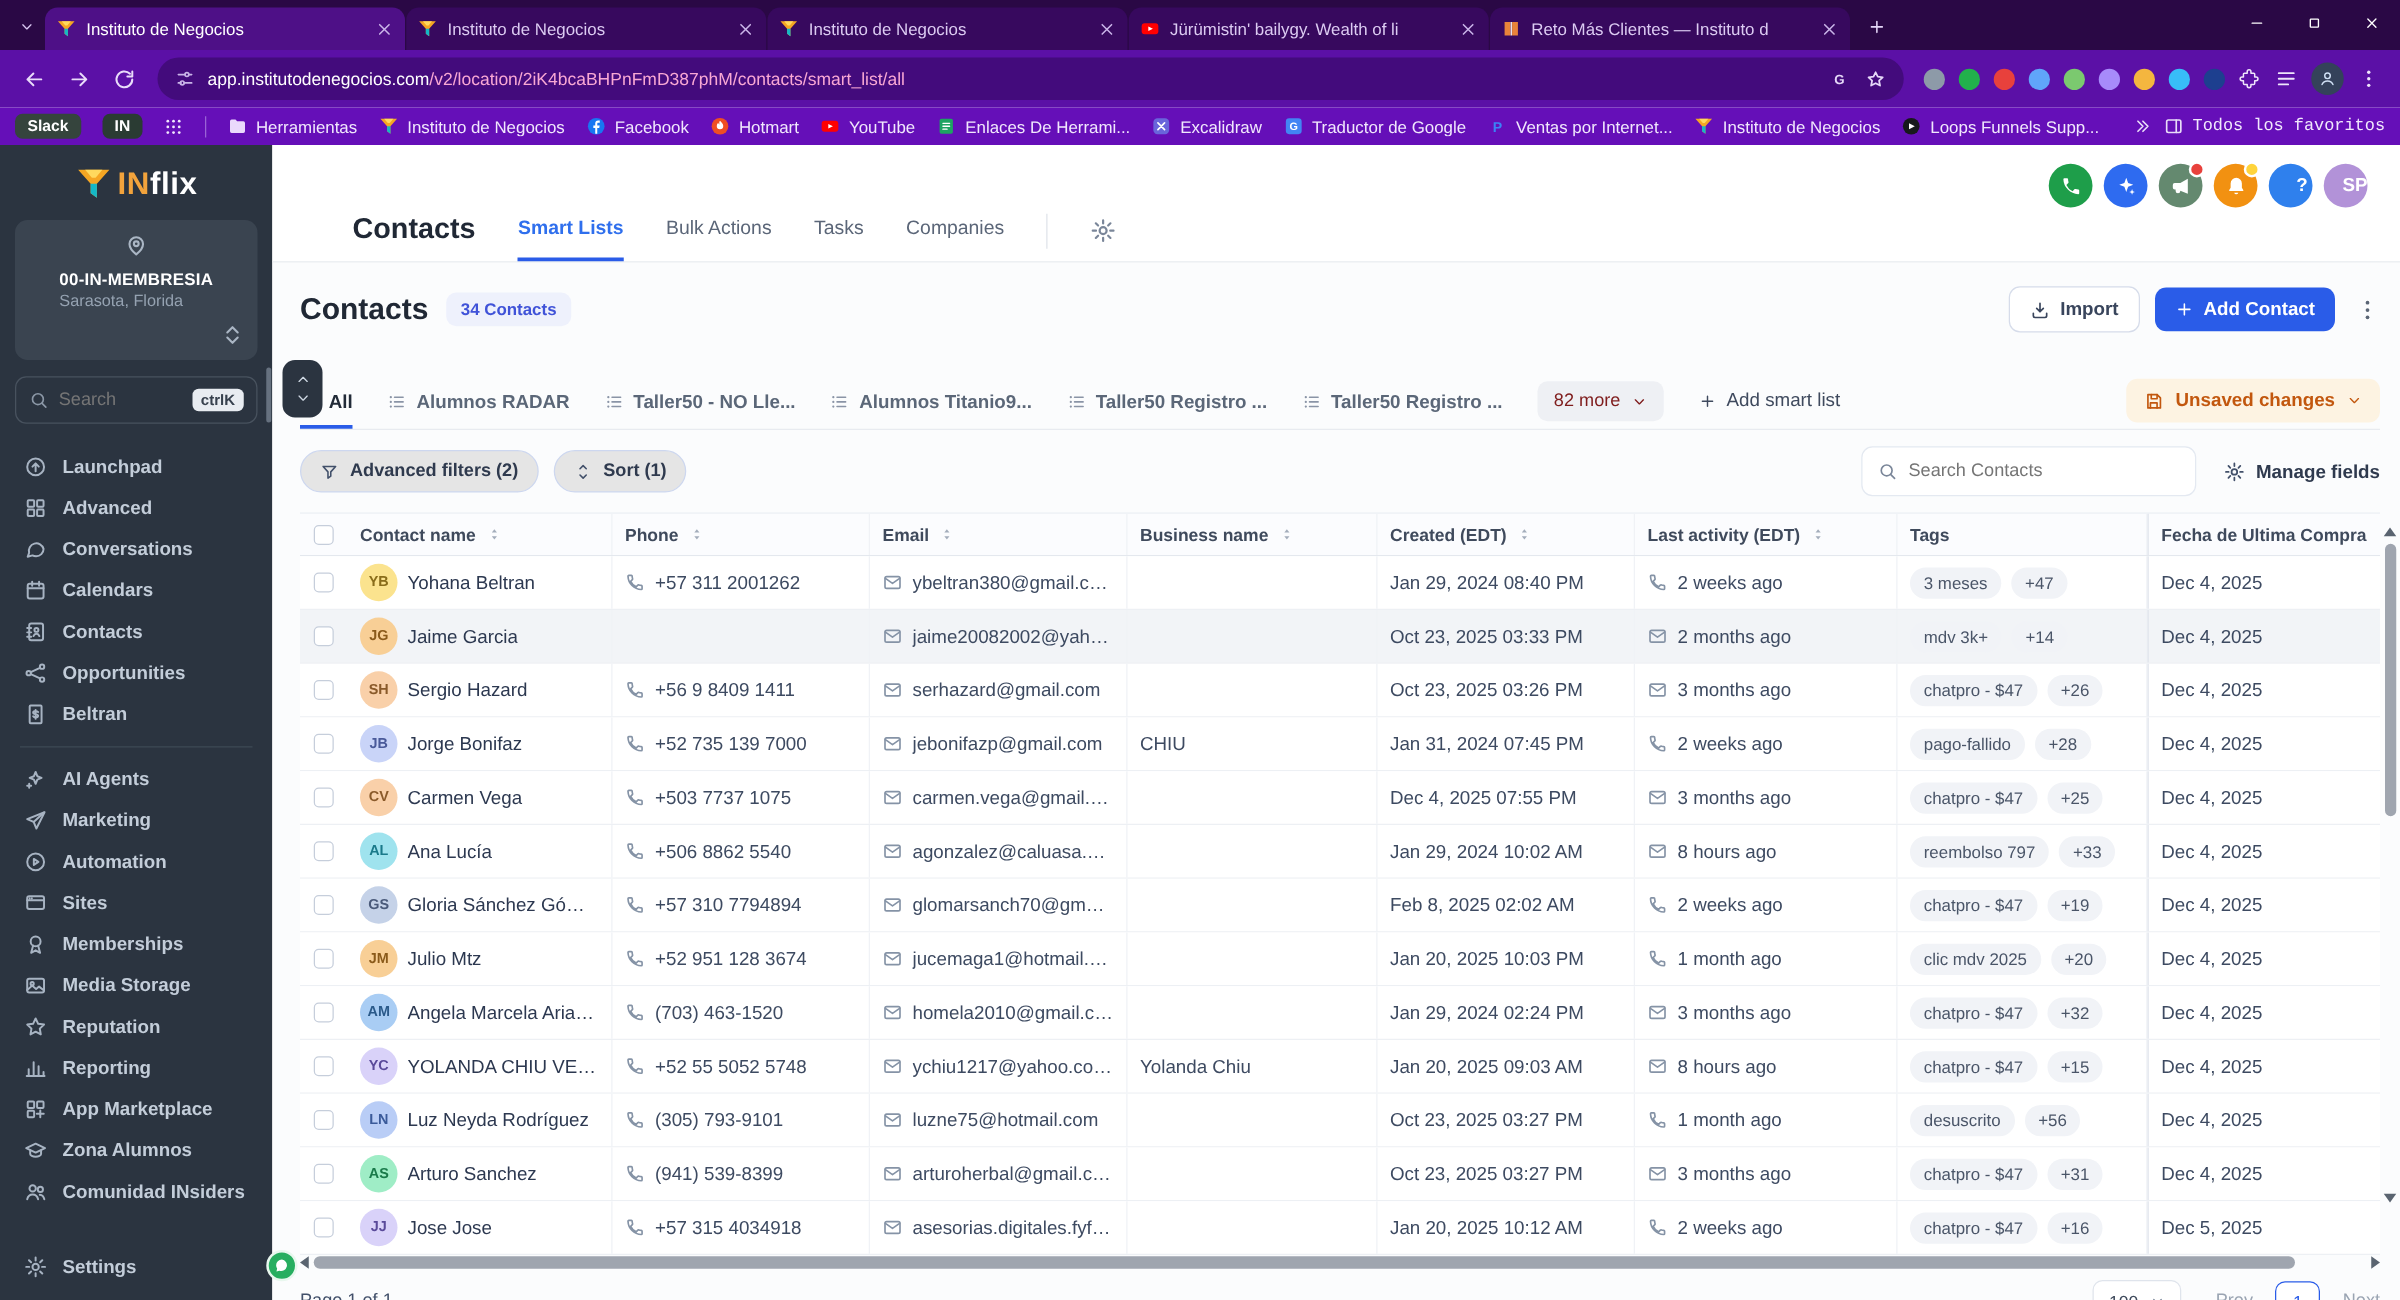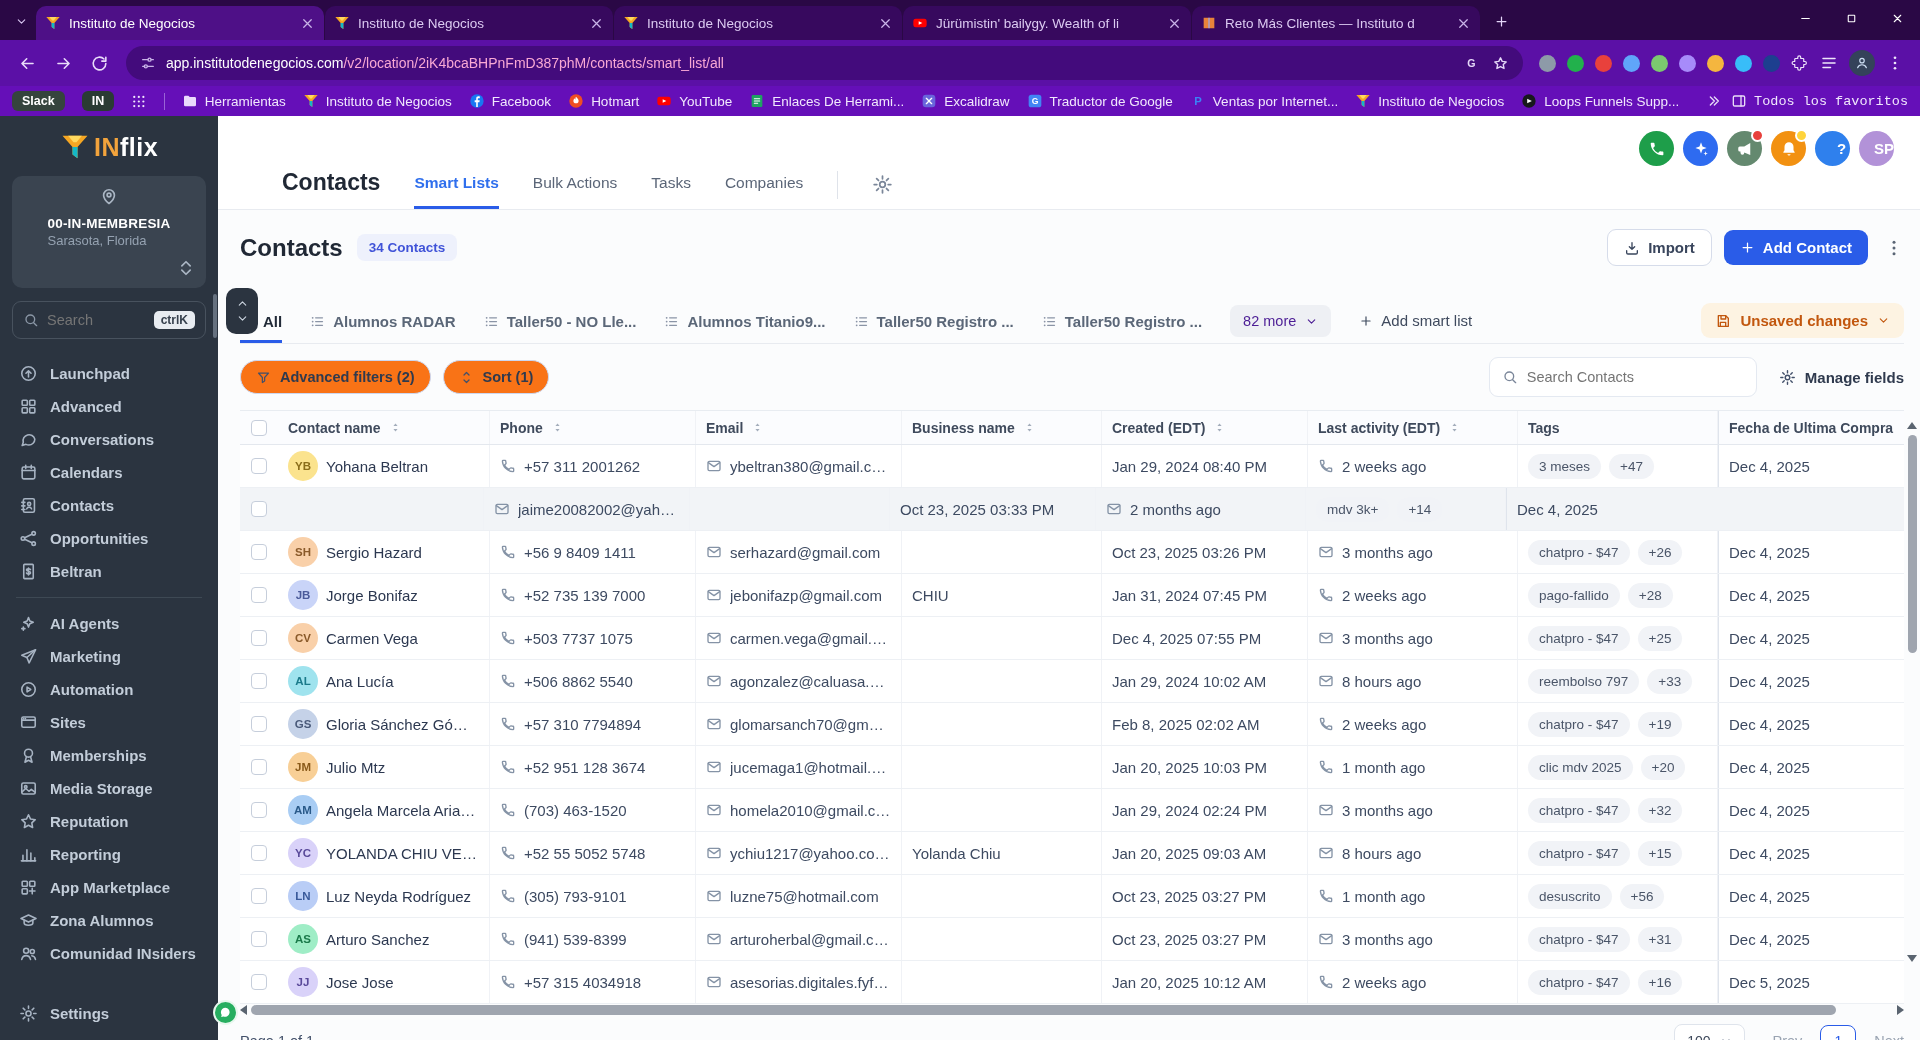--- a/index.html
+++ b/index.html
@@ -92,29 +92,29 @@
   .btn-outline { background:#fff; border:1px solid #d6dcea; border-radius:9px; padding:9px 16px; display:flex; gap:8px; align-items:center; font-size:15px; font-weight:600; color:#39455c; }
   .btn-outline .ic { width:16px; height:16px; color:#39455c; }
   .btn-primary { background:#2a5ce8; border-radius:9px; padding:9px 16px; display:flex; gap:8px; align-items:center; font-size:15px; font-weight:600; color:#fff; }
   .btn-primary .ic { width:15px; height:15px; }
   .kebab { width:20px; height:20px; color:#5a6575; margin-left:4px; }
 
   .smart-row { display:flex; align-items:flex-end; margin-top:15px; border-bottom:1px solid #e8ebf0; gap:28px; }
   .stab { display:flex; gap:8px; align-items:center; font-size:15px; color:#5b6778; padding-bottom:13px; white-space:nowrap;font-weight:bold; }
   .stab .ic { width:15px; height:15px; color:#8a94a6; flex:none; }
   .stab.active { color:#222b38; font-weight:600; border-bottom:3px solid #2a5ce8; padding-bottom:10px; }
-  .more-pill { background:#eef0f4; border-radius:8px; padding:8px 13px; font-size:14.5px; color:#4c1d95; display:flex; gap:9px; align-items:center; margin-bottom:6px; white-space:nowrap;margin-top:24px; }
+  .more-pill { background:#eef0f4; border-radius:8px; padding:8px 13px; font-size:14.5px; color:#7f1d1d; display:flex; gap:9px; align-items:center; margin-bottom:6px; white-space:nowrap;margin-top:24px; }
   .more-pill .ic { width:13px; height:13px; }
   .add-smart { font-size:15px; color:#3f4a5e; display:flex; gap:8px; align-items:center; padding-bottom:14px; white-space:nowrap; }
   .add-smart .ic { width:14px; height:14px; }
   .unsaved { margin-left:auto; background:#fdf3e2; color:#c2570e; font-weight:600; font-size:15px; border-radius:9px; padding:9px 14px; display:flex; gap:9px; align-items:center; margin-bottom:5px; white-space:nowrap; }
   .unsaved .ic { width:16px; height:16px; }
 
   .filter-row { display:flex; align-items:center; margin-top:13px; gap:12px; }
-  .chip { border:1px solid #cdd7ef; border-radius:19px; padding:8px 15px; display:flex; gap:9px; align-items:center; font-size:14.5px; color:#2f3a4e; font-weight:600; background:#f97316; }
+  .chip { border:1px solid #cdd7ef; border-radius:19px; padding:8px 15px; display:flex; gap:9px; align-items:center; font-size:14.5px; color:#2f3a4e; font-weight:600; background:#e5e5e5; }
   .chip .ic { width:15px; height:15px; color:#42506a; }
   .fr-right { margin-left:auto; display:flex; align-items:center; gap:22px; }
   .search-box { width:268px; height:40px; background:#fff; border:1px solid #e4e9f1; border-radius:9px; display:flex; align-items:center; gap:9px; padding:0 12px; color:#7a8699; }
   .search-box .ic { width:16px; height:16px; flex:none; }
   .search-box input { border:none; outline:none; font-size:14.5px; color:#42506a; flex:1; width:40px; font-family:inherit; background:transparent; }
   .manage { display:flex; gap:9px; align-items:center; font-size:15px; font-weight:600; color:#2f3a4e; }
   .manage .ic { width:17px; height:17px; color:#42506a; }
 
   .table { margin-top:13px; background:#fff; border-top:1px solid #e8ecf1; }
   .thead { display:flex; align-items:center; height:34px; background:#fbfcfe; border-bottom:1px solid #e4e8ee; font-size:14px; font-weight:700; color:#3f4a5c; }
@@ -1152,20 +1152,24 @@
               </span>
               <span class="cell c-fecha">
                 <span class="celltxt">Dec 4, 2025</span>
               </span>
             </div>
 
             <div class="trow highlight">
               <span class="cell c-check">
                 <span class="cbx"></span>
               </span>
+              <span class="cell c-name">
+                <span class="avatar" style="background: rgb(248, 207, 150); color: rgb(138, 90, 26);">JG</span>
+                <span class="cname celltxt">Jaime Garcia</span>
+              </span>
               <span class="cell c-phone">
 
                 <span class="celltxt"></span>
               </span>
               <span class="cell c-email">
                 <span class="fico ic">
                   <svg viewBox="0 0 24 24" fill="none" stroke="currentColor" stroke-width="2" stroke-linecap="round" stroke-linejoin="round">
                     <rect x="3" y="5" width="18" height="14" rx="2"></rect>
                     <path d="M3.5 7l8.5 6 8.5-6"></path>
                   </svg>

